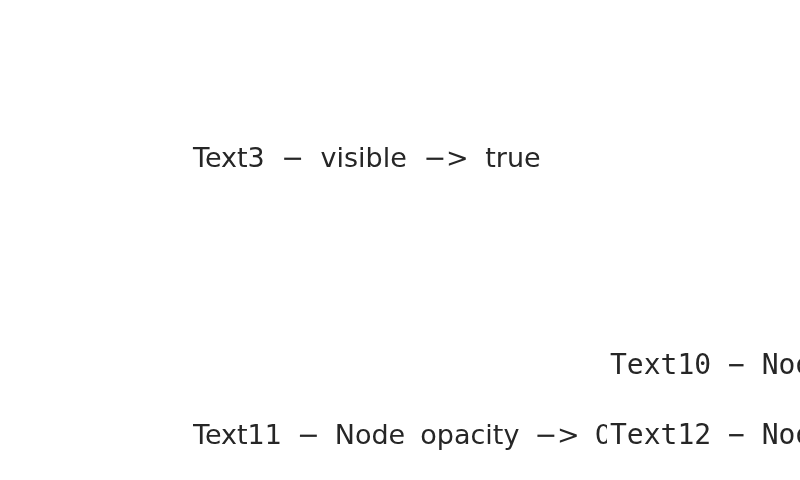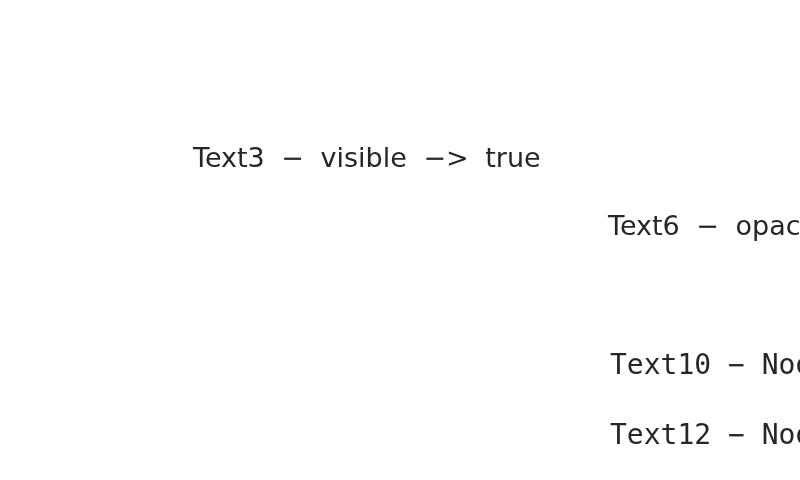--- a/index.html
+++ b/index.html
@@ -60,21 +60,23 @@
   .pos-ov1 { left: 607px; top: 348px; }
   .pos-ov2 { left: 607px; top: 418px; }
 </style>
 </head>
 <body>
 
 <div class="screen">
 
   <div class="lbl sans pos-line1">Text3 − visible −&gt; true</div>
 
-  <div class="lbl sans pos-line2">Text6 − opac</div>
 
 
+  <div class="clip-wrap pos-line4">
+    <span class="lbl-inner sans">Text11 − Node opacity −&gt; 0</span>
+  </div>
 
   <div class="lbl mono overlay pos-ov1">Text10 − Nod</div>
 
   <div class="lbl mono overlay pos-ov2">Text12 − Nod</div>
 
 </div>
 
 </body></html>

